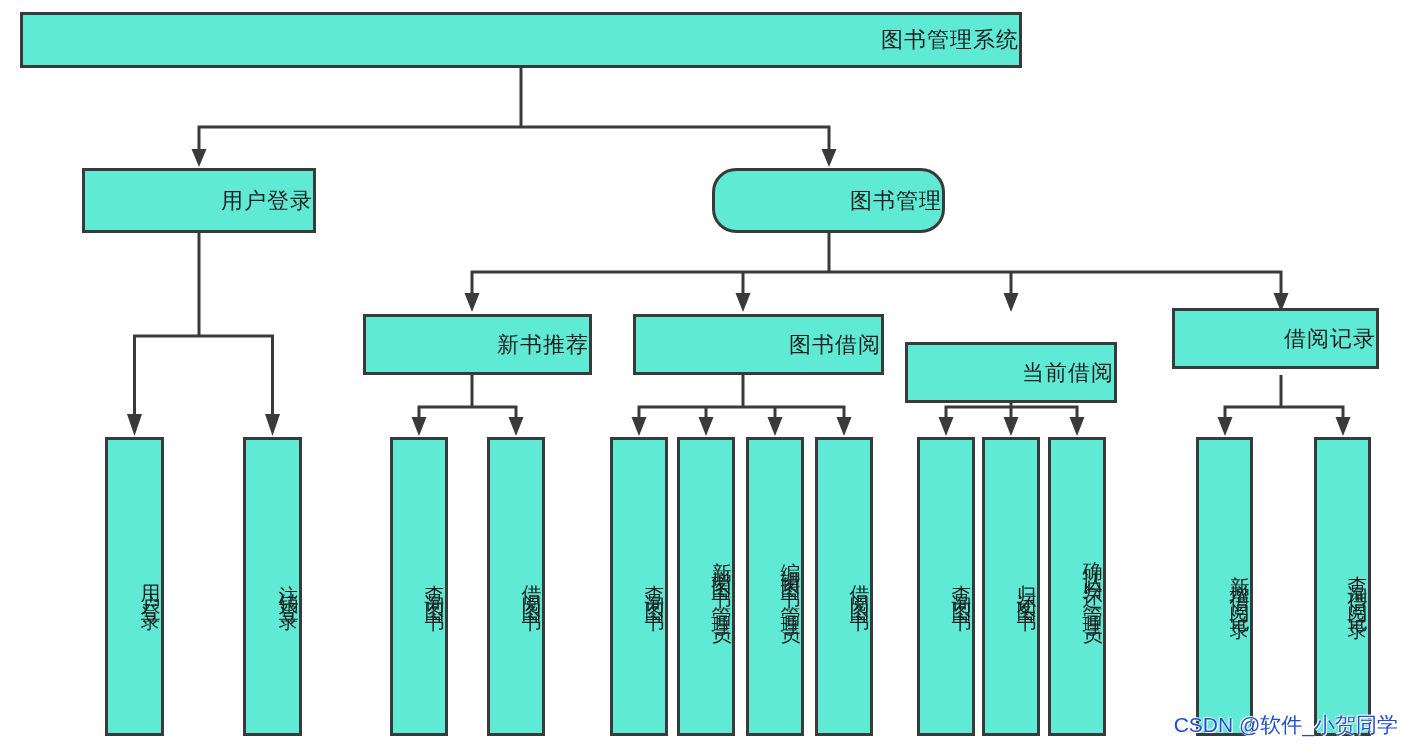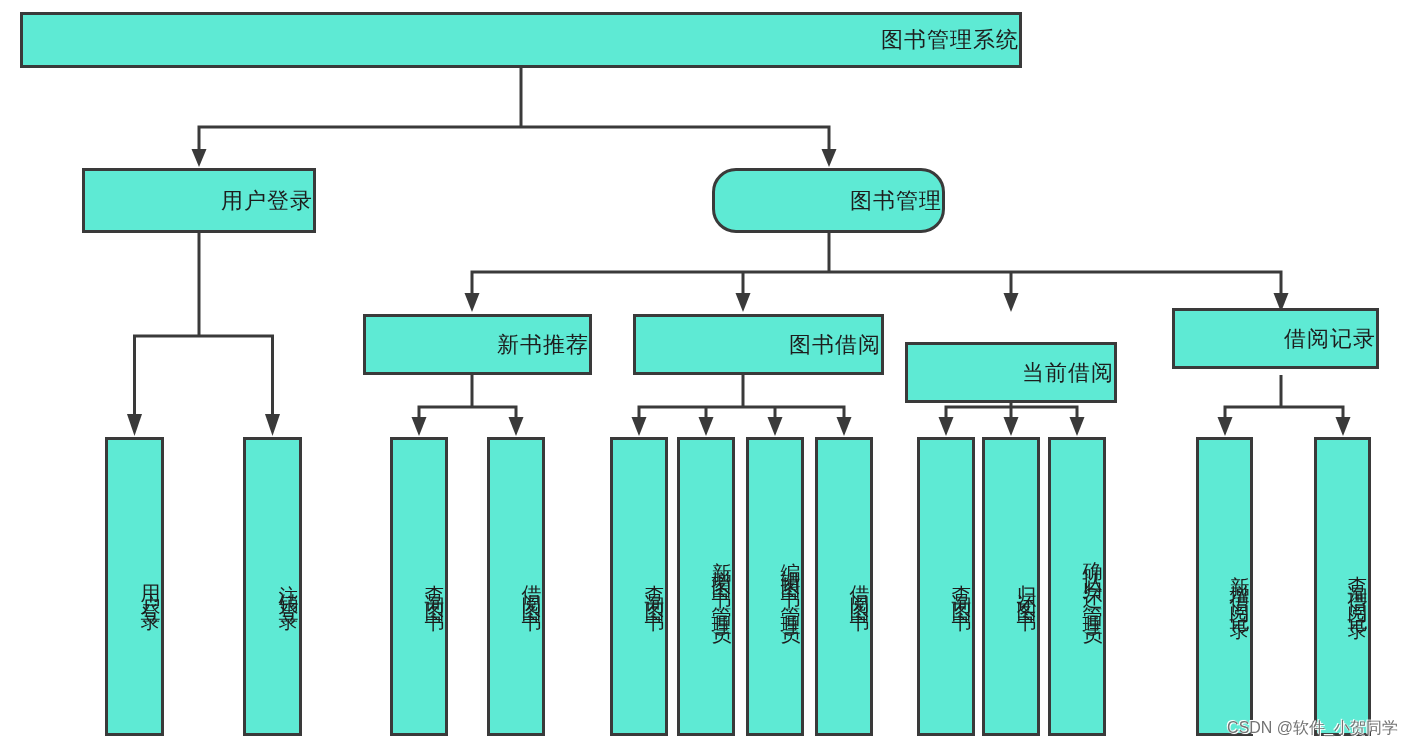--- a/index.html
+++ b/index.html
@@ -67,22 +67,22 @@
   .l9  { left: 917px;  width: 58px; }
   .l10 { left: 982px;  width: 58px; }
   .l11 { left: 1048px; width: 58px; }
   .l12 { left: 1196px; width: 57px; }
   .l13 { left: 1314px; width: 57px; }
 
   .watermark {
     position: absolute;
     right: 7px;
     bottom: 8px;
-    font-size: 16px;
-    color: #737373;
+    font-size: 21px;
+    color: #1d4ed8;
     text-shadow: 1px 1px 0 #ffffff, -1px -1px 0 #ffffff, 0 0 2px #ffffff;
     white-space: nowrap;
   }
 </style>
 </head>
 <body>
 
 <div class="canvas">
 
   <svg class="connectors" viewBox="0 0 1405 747" xmlns="http://www.w3.org/2000/svg">

